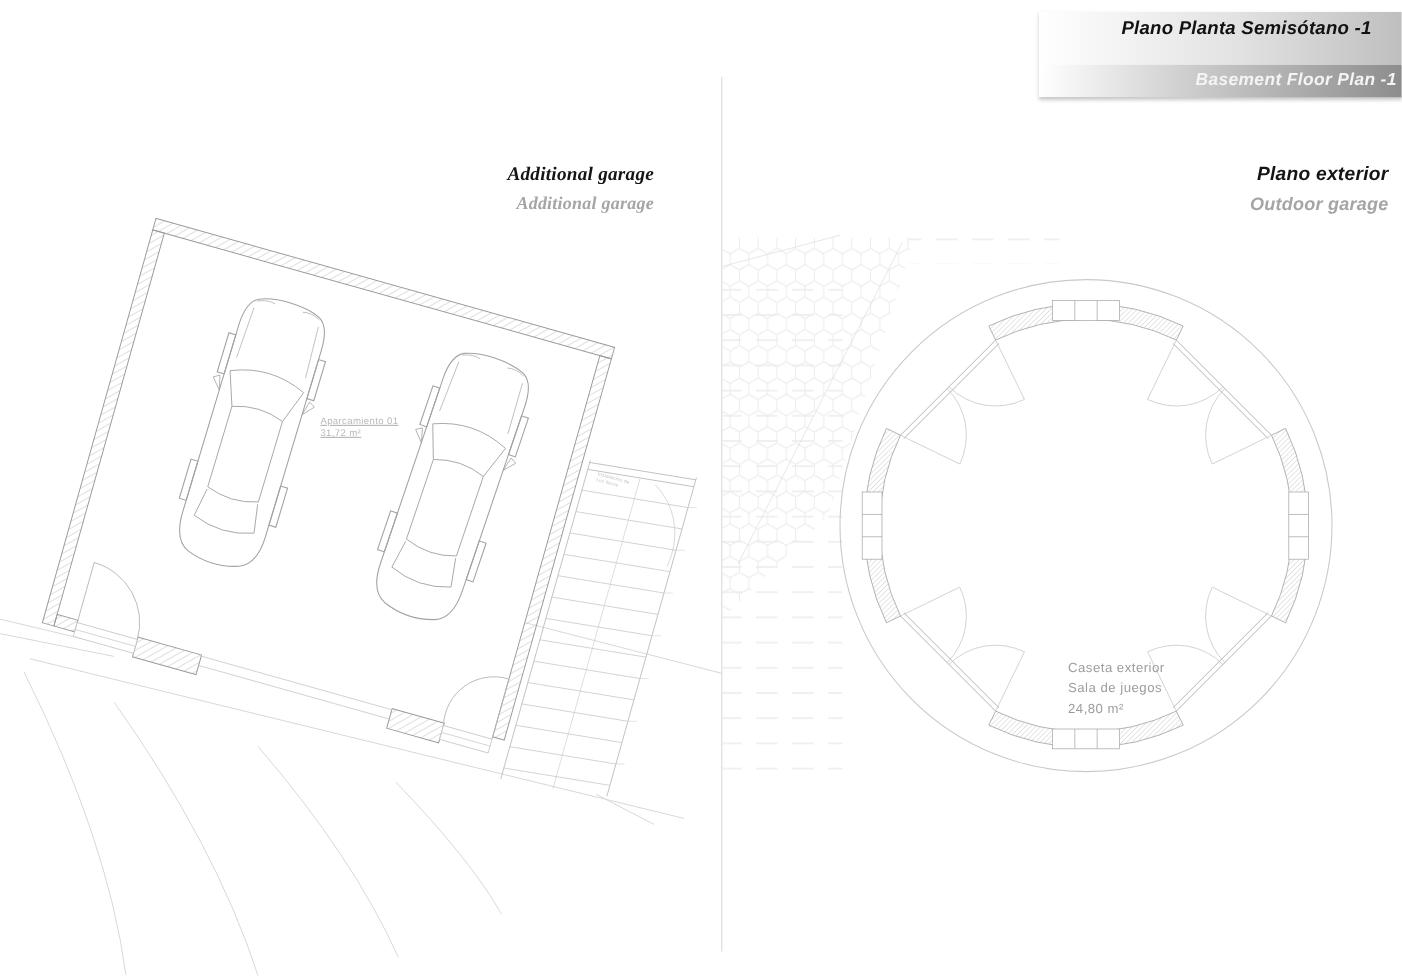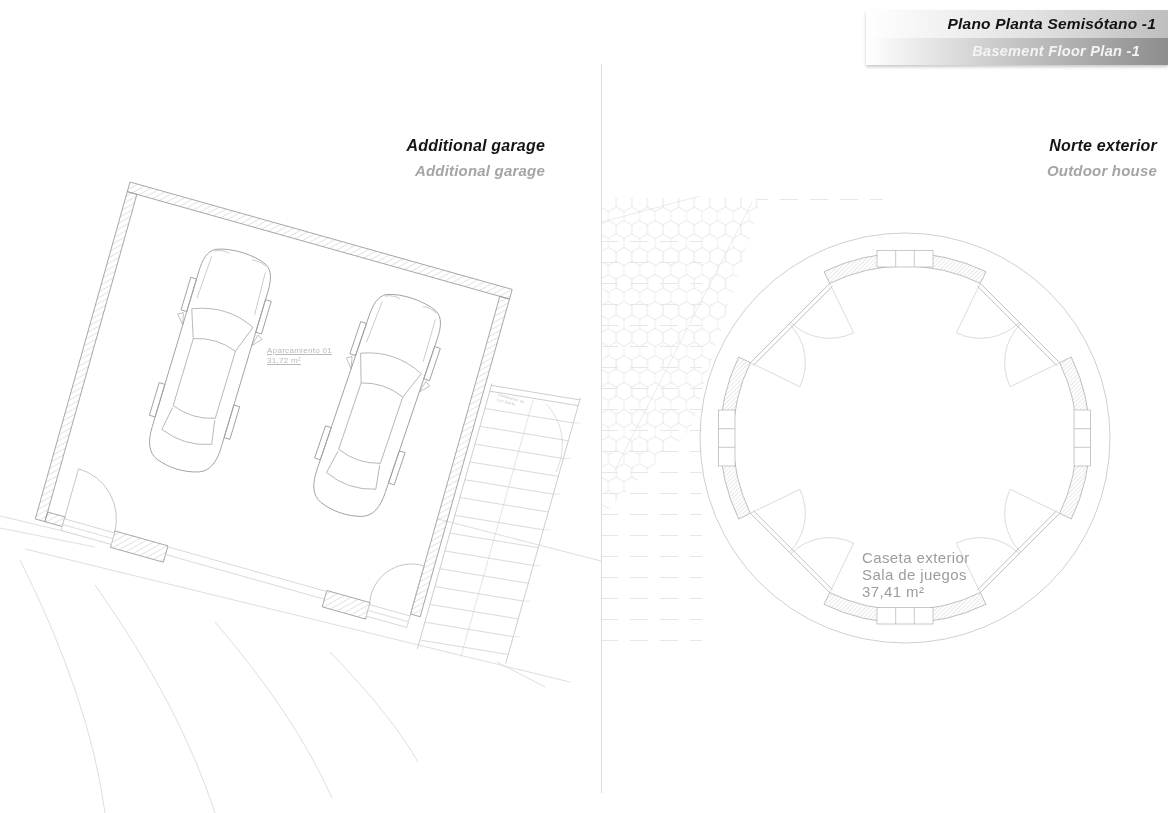--- a/index.html
+++ b/index.html
@@ -2,37 +2,37 @@
 <html><head>
 <meta charset="utf-8">
 <style>
   html,body{margin:0;padding:0;background:#ffffff;}
   body{width:1168px;height:813px;position:relative;overflow:hidden;
        font-family:"Liberation Sans", sans-serif;}
 
   
   .title-block{position:absolute;top:10px;right:0;width:302px;
                box-shadow:0 2px 3px rgba(0,0,0,.22);}
-  .title-row1{height:28px;line-height:28px;text-align:right;padding-right:12px;
+  .title-row1{height:44px;line-height:28px;text-align:right;padding-right:25px;
               background:linear-gradient(90deg, rgba(255,255,255,0) 0%, #e2e2e2 55%, #bfbfbf 100%);
               font-size:15.5px;font-weight:bold;font-style:italic;color:#121212;letter-spacing:.2px;}
-  .title-row2{height:27px;line-height:27px;text-align:right;padding-right:28px;
+  .title-row2{height:27px;line-height:27px;text-align:right;padding-right:4px;
               background:linear-gradient(90deg, rgba(255,255,255,0) 0%, #c9c9c9 45%, #8d8d8d 100%);
               font-size:14.5px;font-weight:bold;font-style:italic;color:#f4f4f4;letter-spacing:.3px;}
 
   
   .heading{position:absolute;text-align:right;font-weight:bold;font-style:italic;}
   .heading .main{font-size:16px;color:#151515;letter-spacing:.2px;}
   .heading .sub{font-size:15px;color:#a5a5a5;margin-top:7px;letter-spacing:.2px;}
-  .heading-garage{top:137px;left:145px;width:400px;}
+  .heading-garage{top:137px;left:145px;width:400px;font-family:Liberation Serif, serif;}
   .heading-casita{top:137px;right:11px;width:400px;}
 
   
   .room-label{position:absolute;color:#b9b9b9;font-size:8px;line-height:10px;letter-spacing:.3px;}
-  .room-label-lg{position:absolute;color:#9d9d9d;font-size:15px;line-height:17px;letter-spacing:.4px;}
+  .room-label-lg{position:absolute;color:#9d9d9d;font-size:11px;line-height:17px;letter-spacing:.4px;margin-left:28px;}
   .stairs-note{position:absolute;color:#c3c3c3;font-size:4px;line-height:5px;
                transform:rotate(15.7deg);transform-origin:left top;letter-spacing:.2px;}
 
   svg{position:absolute;left:0;top:0;}
 </style>
 </head>
 <body>
 
 <svg width="1168" height="813" viewBox="0 0 1168 813">
   <defs>
@@ -211,31 +211,31 @@
   <div class="title-row1">Plano Planta Semisótano -1</div>
   <div class="title-row2">Basement Floor Plan -1</div>
 </div>
 
 <div class="heading heading-garage">
   <div class="main">Additional garage</div>
   <div class="sub">Additional garage</div>
 </div>
 
 <div class="heading heading-casita">
-  <div class="main">Norte exterior</div>
-  <div class="sub">Outdoor house</div>
+  <div class="main">Plano exterior</div>
+  <div class="sub">Outdoor garage</div>
 </div>
 
 <div class="room-label" style="left:267px;top:346px;text-decoration:underline;">
   <div>Aparcamiento 01</div>
   <div>31,72 m²</div>
 </div>
 
 <div class="stairs-note" style="left:499px;top:392px;">
   <div>Instalación de</div>
   <div>Luz Norte</div>
 </div>
 
 <div class="room-label-lg" style="left:862px;top:549px;">
   <div>Caseta exterior</div>
   <div>Sala de juegos</div>
-  <div>37,41 m²</div>
+  <div>24,80 m²</div>
 </div>
 
 </body></html>

